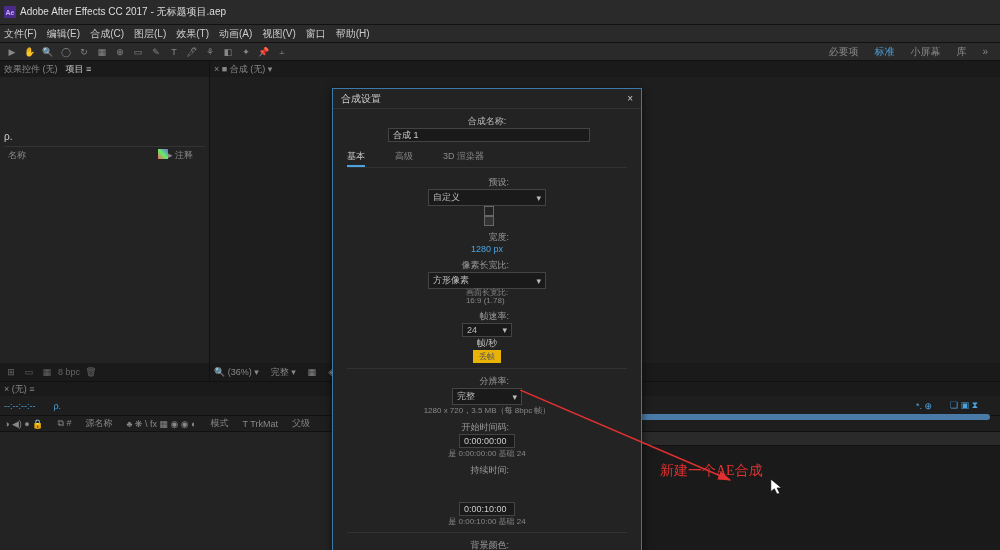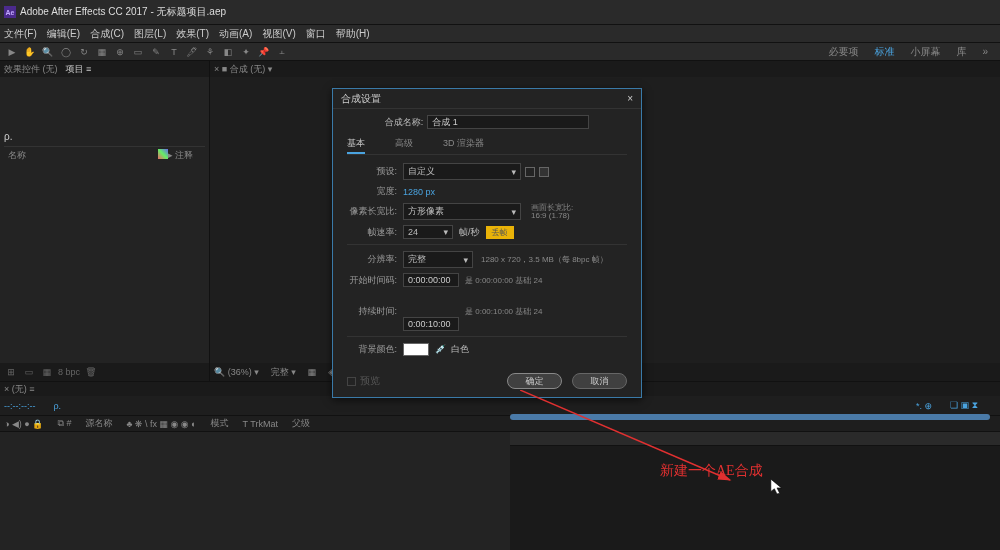--- a/index.html
+++ b/index.html
@@ -55,25 +55,25 @@
 .tl-body { flex: 1; display: flex; }
 .tl-left { width: 510px; background: #232323; }
 .tl-right { flex: 1; background: #1a1a1a; position: relative; }
 .tl-ruler { height: 14px; background: #2a2a2a; border-bottom: 1px solid #111; position: relative; }
 .tl-slider { position: absolute; top: -18px; left: 0; right: 10px; height: 6px; background: linear-gradient(90deg,#4a7aa8,#4a7aa8); border-radius: 3px; }
 
 
 .dialog { position: absolute; left: 332px; top: 88px; width: 310px; background: #232323; border: 1px solid #3a7aa8; box-shadow: 0 2px 8px rgba(0,0,0,.6); }
 .dlg-title { height: 20px; background: #232323; display: flex; align-items: center; justify-content: space-between; padding: 0 8px; font-size: 10px; color: #ccc; border-bottom: 1px solid #333; }
 .dlg-body { padding: 6px 14px 4px 14px; }
-.row { display: flex; align-items: center; margin-bottom: 5px; font-size: 9px; color: #bbb; }
+.row { display: flex; align-items: center; margin-bottom: 5px; font-size: 9px; color: #bbb; flex-direction: column; }
 .row .lbl { width: 50px; text-align: right; margin-right: 6px; color: #999; }
 .row .val { color: #4aa3df; }
 .row input[type=text], .row .sel { background: #1a1a1a; border: 1px solid #444; color: #ccc; font-size: 9px; padding: 1px 4px; }
-.row .name-in { width: 162px; margin-left: 4px; text-align: left; border: none; border-bottom: 1px solid #555; }
+.row .name-in { width: 202px; margin-left: 4px; text-align: left; border: none; border-bottom: 1px solid #555; }
 .dlg-tabs { display: flex; gap: 30px; border-bottom: 1px solid #333; margin-bottom: 8px; padding-bottom: 0; font-size: 9px; }
 .dlg-tabs .t { color: #888; padding-bottom: 2px; }
 .dlg-tabs .t.active { color: #ccc; border-bottom: 2px solid #4aa3df; }
 .dlg-sel { width: 118px; display: inline-flex; align-items: center; justify-content: space-between; background: #1a1a1a; border: 1px solid #444; padding: 1px 4px; gap: 24px; }
 .dlg-foot { display: flex; justify-content: flex-end; gap: 10px; padding: 8px 14px; }
 .btn { width: 55px; height: 16px; border-radius: 8px; border: 1px solid #666; background: #404040; color: #ccc; font-size: 9px; display: flex; align-items: center; justify-content: center; cursor: pointer; }
 .btn.primary { border-color: #888; }
 .checkbox { width: 9px; height: 9px; border: 1px solid #666; margin-right: 4px; display: inline-block; }
 .swatch { width: 26px; height: 13px; background: #fff; border: 1px solid #666; }
 .eyedrop { width: 12px; height: 12px; color: #999; }

